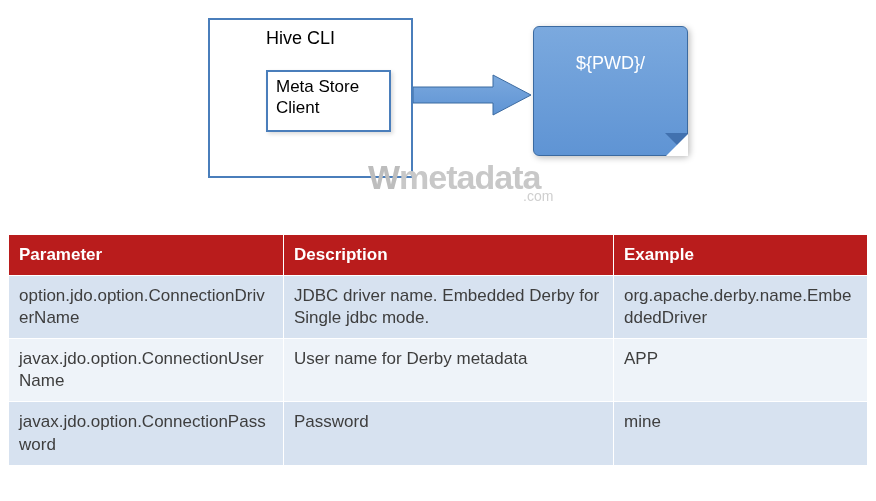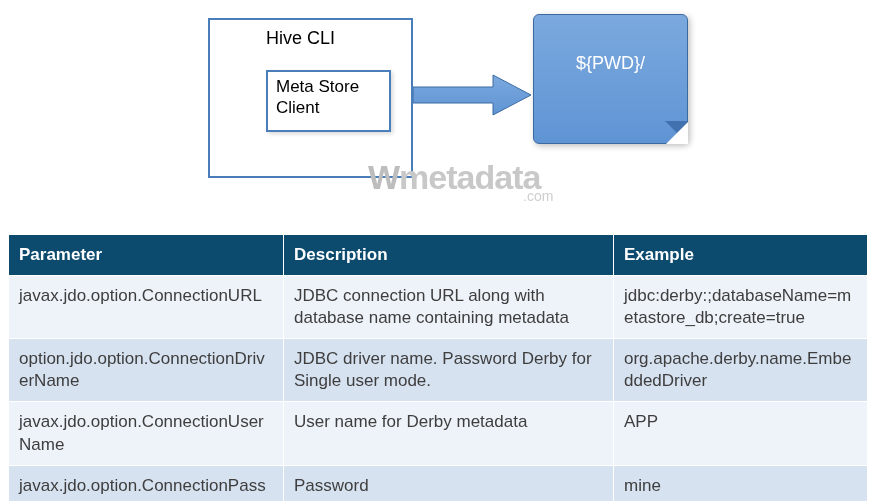--- a/index.html
+++ b/index.html
@@ -48,30 +48,30 @@
   .arrow-wrap {
     position: absolute;
     left: 225px;
     top: 60px;
     width: 120px;
     height: 50px;
   }
   .note-box {
     position: absolute;
     left: 345px;
-    top: 4px;
+    top: 16px;
     width: 155px;
     height: 130px;
     background: linear-gradient(to bottom, #7ba9de, #5f94d4);
     border: 1px solid #3b6aa0;
     border-radius: 6px;
     color: #fff;
     text-align: center;
     font-size: 18px;
-    padding-top: 36px;
+    padding-top: 24px;
     line-height: 1.35;
     box-shadow: 2px 2px 6px rgba(0,0,0,0.25);
   }
   .fold {
     position: absolute;
     right: -1px;
     bottom: -1px;
     width: 0;
     height: 0;
     border-style: solid;
@@ -118,21 +118,21 @@
   table.params td {
     text-align: left;
     padding: 9px 10px;
     border: 1px solid #fff;
     vertical-align: top;
     word-wrap: break-word;
     font-size: 17px;
     line-height: 1.3;
   }
   table.params th {
-    background: #0c4a6e;
+    background: #b91c1c;
     color: #fff;
     font-weight: bold;
   }
   table.params td {
     color: #3e3e3e;
   }
   table.params tr.odd td  { background: #eef3f9; }
   table.params tr.even td { background: #d7e2f0; }
   col.c1 { width: 275px; }
   col.c2 { width: 330px; }
@@ -179,28 +179,23 @@
       <col class="c3">
     </colgroup>
   <thead>
     <tr>
       <th>Parameter</th>
       <th>Description</th>
       <th>Example</th>
     </tr>
   </thead>
   <tbody>
-    <tr class="odd">
-      <td>javax.jdo.option.ConnectionURL</td>
-      <td>JDBC connection URL along with database name containing metadata</td>
-      <td>jdbc:derby:;databaseName=metastore_db;create=true</td>
-    </tr>
     <tr class="even">
       <td>option.jdo.option.ConnectionDriverName</td>
-      <td>JDBC driver name. Password Derby for Single user mode.</td>
+      <td>JDBC driver name. Embedded Derby for Single jdbc mode.</td>
       <td>org.apache.derby.name.EmbeddedDriver</td>
     </tr>
     <tr class="odd">
       <td>javax.jdo.option.ConnectionUserName</td>
       <td>User name for Derby metadata</td>
       <td>APP</td>
     </tr>
     <tr class="even">
       <td>javax.jdo.option.ConnectionPassword</td>
       <td>Password</td>

